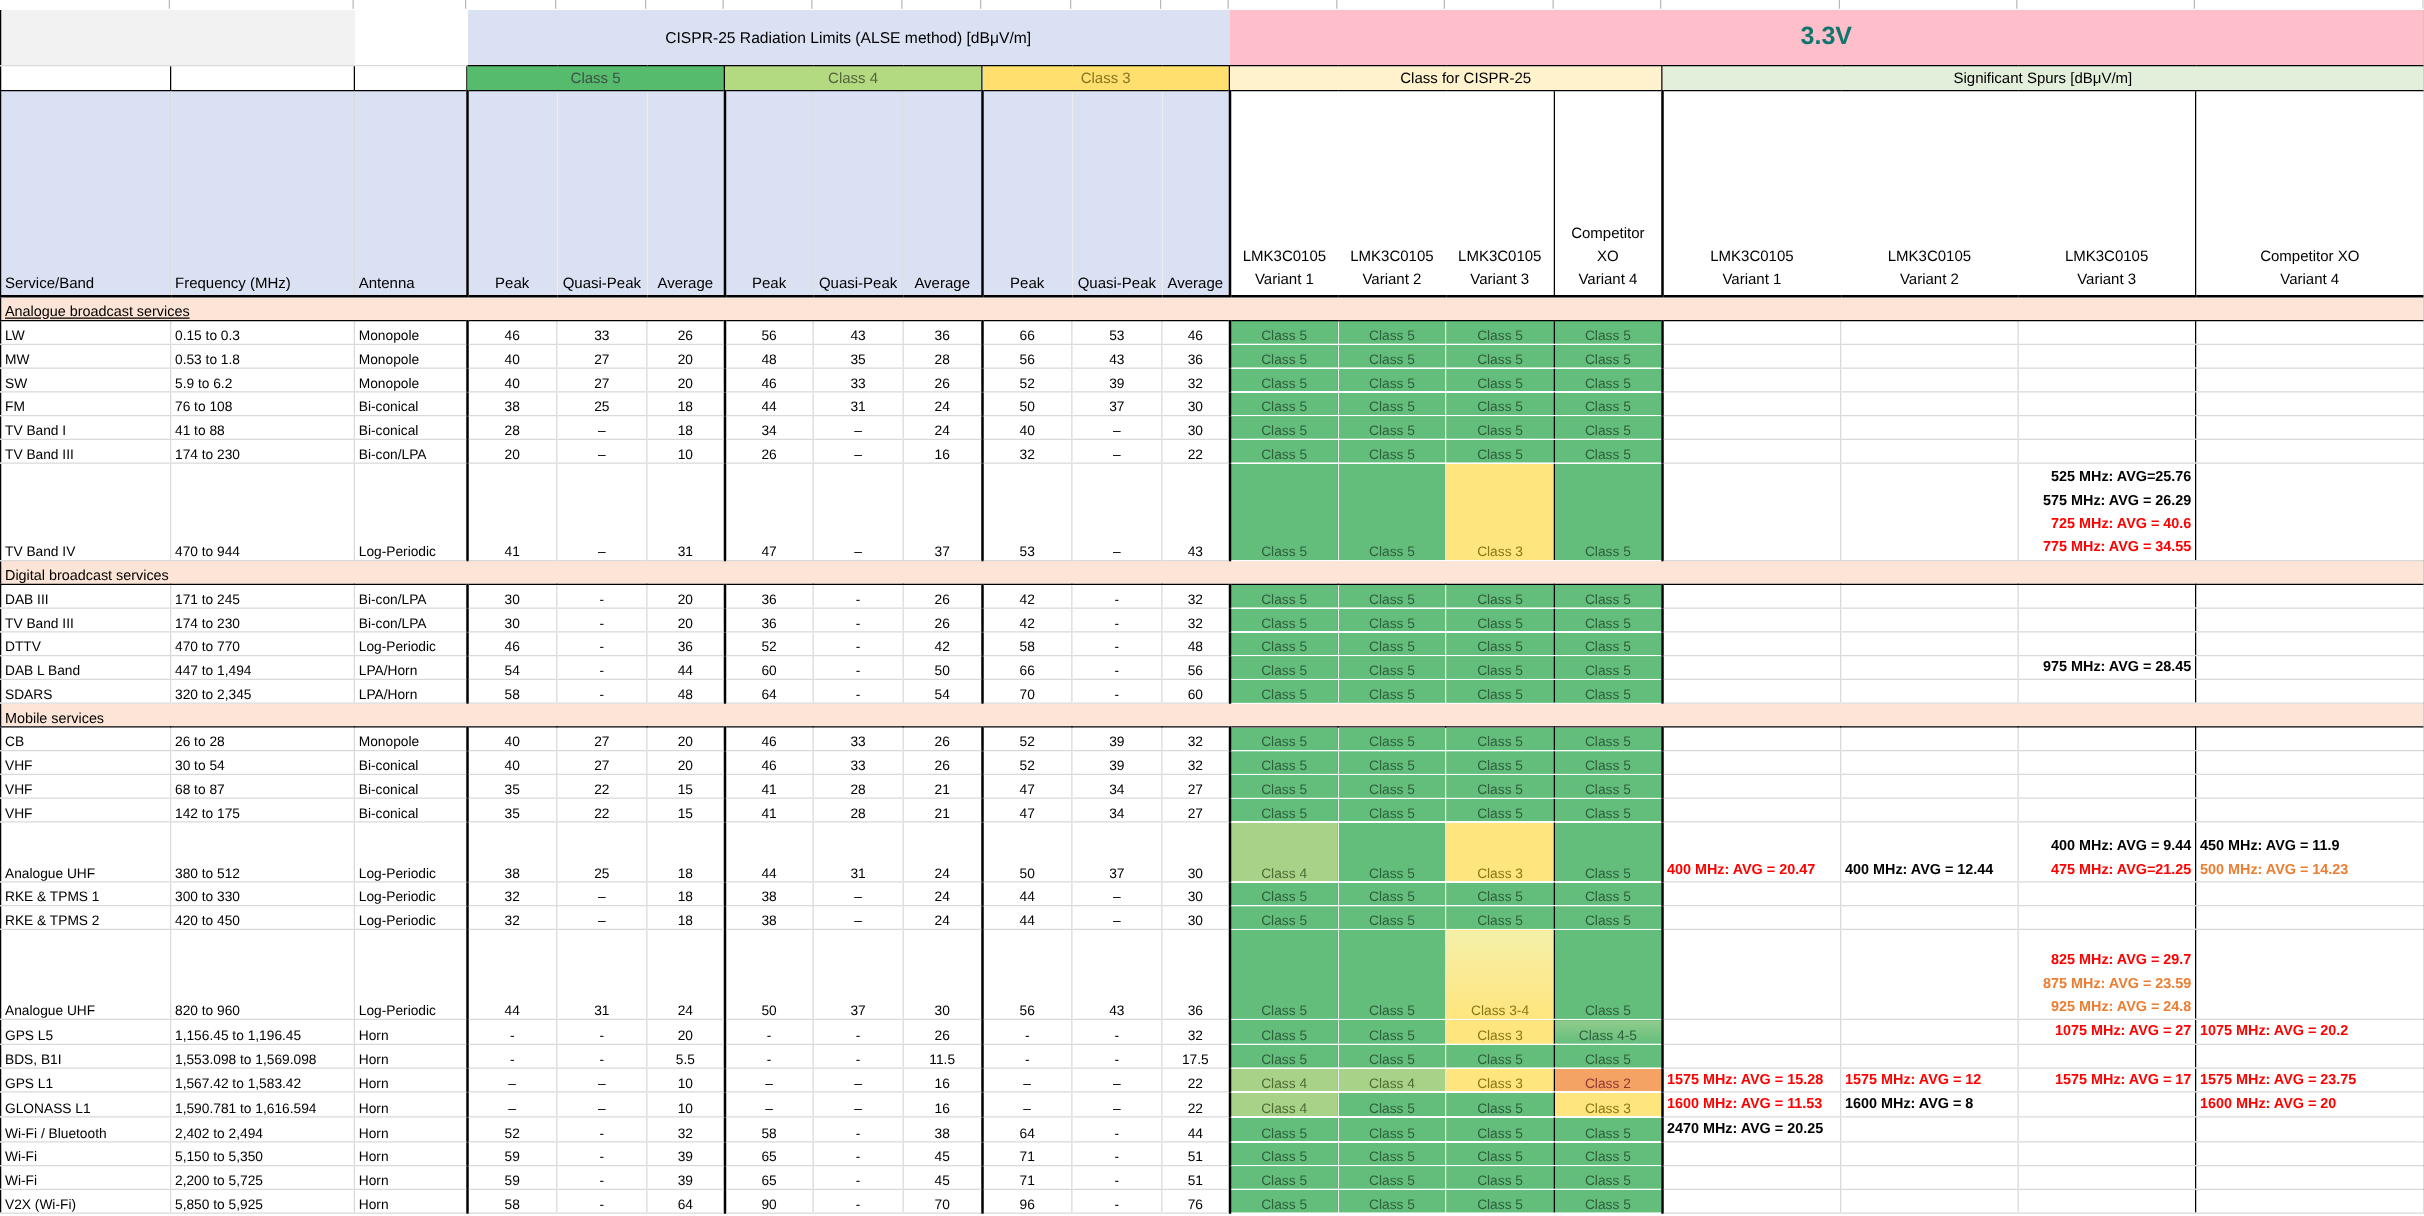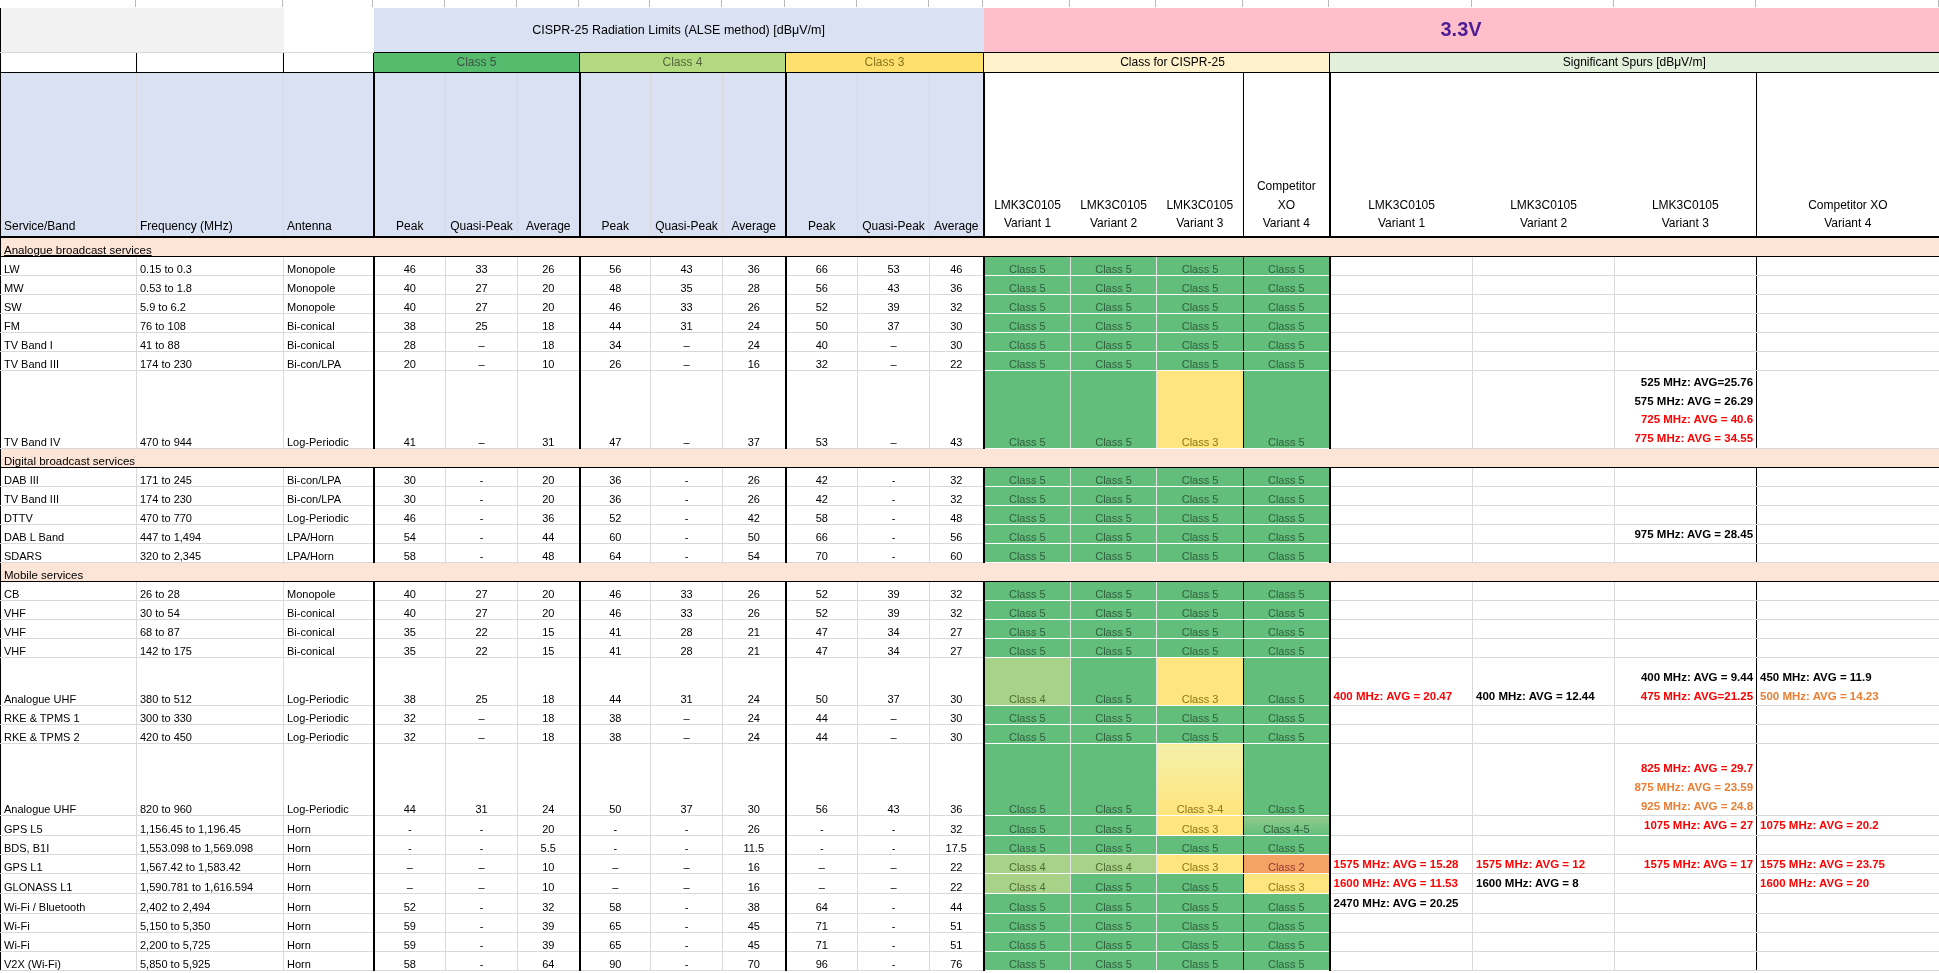--- a/index.html
+++ b/index.html
@@ -5,21 +5,21 @@
   html,body{margin:0;padding:0;background:#fff;font-family:"Liberation Sans",sans-serif;}
   .sheet{position:relative;width:1939px;height:973px;overflow:hidden;background:#fff;}
   .topstrip{position:relative;height:8px;width:1939px;background:#fff;}
   .topstrip .tick{position:absolute;top:0;width:1px;height:7px;background:#b9b9b9;}
   table{border-collapse:collapse;table-layout:fixed;width:1939px;border-left:1px solid #000;border-right:2px solid #000;}
   td,th{padding:0 3px;font-size:11px;font-weight:normal;overflow:hidden;white-space:nowrap;}
   
   .corner-gray{background:#f2f2f2;border-bottom:1px solid #d9d9d9;}
   .corner-white{background:#fff;border-bottom:1px solid #d9d9d9;}
   .band-blue{background:#d9e1f2;text-align:center;font-size:12.5px;color:#000;}
-  .band-pink{background:#ffbfca;text-align:center;font-size:20px;font-weight:bold;color:#4c1d95;margin-left:28px;}
+  .band-pink{background:#ffbfca;text-align:center;font-size:20px;font-weight:bold;color:#0f766e;margin-left:28px;}
   
   .r2-white{background:#fff;border:1px solid #000;border-top:1px solid #000;}
   .h-c5{background:#57bb6e;color:#3d5245;text-align:center;border:1px solid #000;font-size:12px;}
   .h-c4{background:#b3d981;color:#56663c;text-align:center;border:1px solid #000;font-size:12px;}
   .h-c3{background:#ffe06e;color:#86751c;text-align:center;border:1px solid #000;font-size:12px;}
   .h-cream{background:#fff2cc;color:#000;text-align:center;border:1px solid #000;font-size:12px;padding-left:35px;}
   .h-ltgreen{background:#e2efda;color:#000;text-align:center;border:1px solid #000;font-size:12px;}
   
   .colhdr td{vertical-align:bottom;padding-bottom:3px;border-bottom:2px solid #000;font-size:12px;}
   .colhdr .blue{background:#d9e1f2;}

